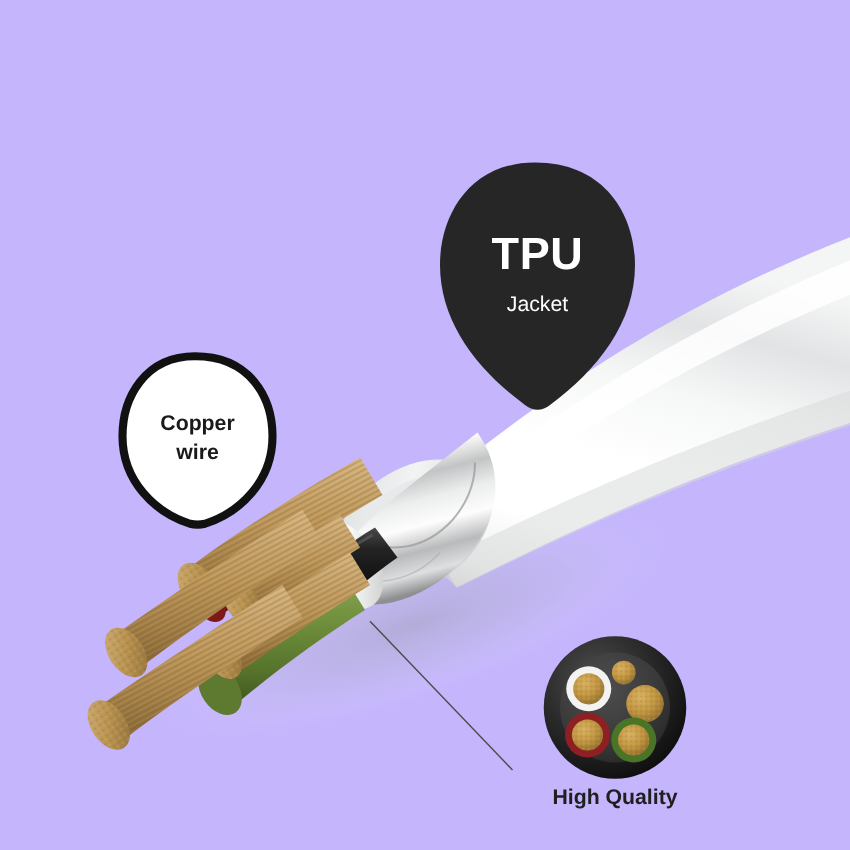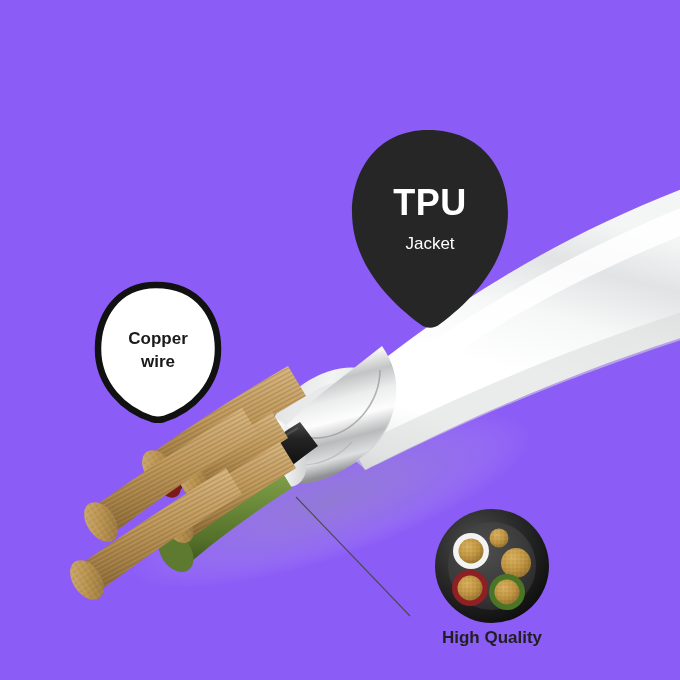--- a/index.html
+++ b/index.html
@@ -8,21 +8,21 @@
     padding: 0;
     background: #ffffff;
   }
   body {
     font-family: "Liberation Sans", sans-serif;
   }
   #stage {
     position: relative;
     width: 680px;
     height: 680px;
-    background: #8b5cf6;
+    background: #c4b5fd;
     overflow: hidden;
   }
   #stage svg.layer {
     position: absolute;
     left: 0;
     top: 0;
     width: 680px;
     height: 680px;
   }
   .pin-title {

